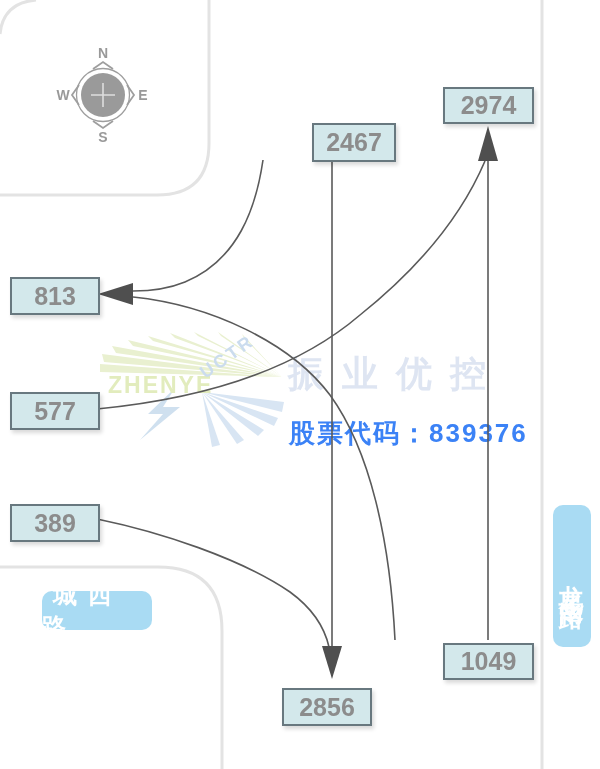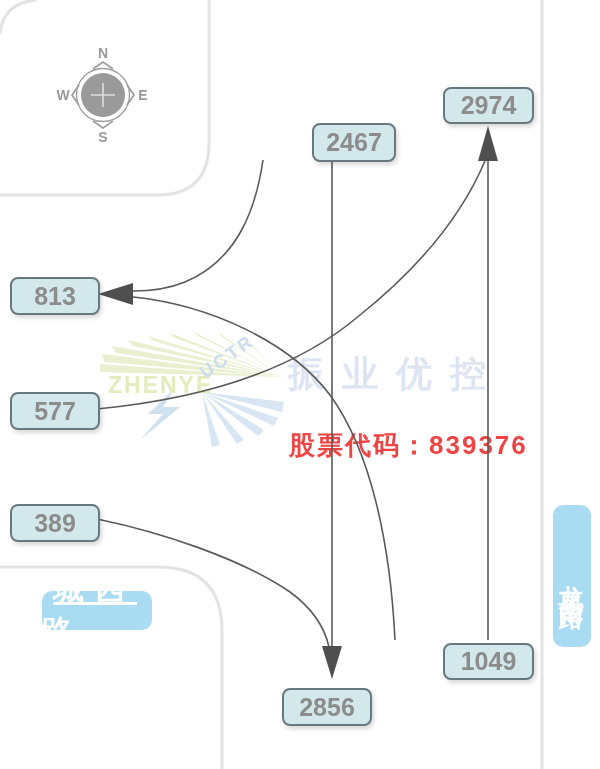--- a/index.html
+++ b/index.html
@@ -7,35 +7,35 @@
     position:relative;width:600px;height:769px;overflow:hidden;
     background:#ffffff;font-family:"Liberation Sans", sans-serif;
   }
   .layer{position:absolute;left:0;top:0;width:600px;height:769px;}
   #base-layer{z-index:1;}
   .wm-text{position:absolute;z-index:2;font-weight:bold;white-space:nowrap;}
   .wm-zhenye{left:96px;top:372px;font-size:23px;letter-spacing:2px;color:#e2ecbd;margin-left:12px;}
   .wm-uctr{left:196px;top:366px;font-size:18px;letter-spacing:3px;color:#cbdcee;
            transform:rotate(-35deg);transform-origin:left top;}
   .wm-cn{left:288px;top:350px;font-size:36px;letter-spacing:18px;color:#dee5f2;}
-  .wm-stock{left:289px;top:428px;font-size:26px;letter-spacing:2px;color:#ef4444;}
+  .wm-stock{left:289px;top:416px;font-size:26px;letter-spacing:2px;color:#3b82f6;}
   #flow-layer{z-index:3;}
   .vol{
     position:absolute;z-index:4;
-    background:#d3e8eb;border:2px solid #68787f;border-radius:8px;
+    background:#d3e8eb;border:2px solid #68787f;border-radius:0;
     box-shadow:2px 3px 4px rgba(0,0,0,0.15);
     display:flex;align-items:center;justify-content:center;
     font-weight:bold;font-size:25px;color:#8c8c8c;
   }
   .roadlab{
     position:absolute;z-index:4;background:#a9dbf3;color:#ffffff;
     font-weight:bold;border-radius:10px;
     display:flex;align-items:center;justify-content:center;
   }
-  .roadlab.h{letter-spacing:11px;text-indent:11px;font-size:31px;text-decoration:underline;}
+  .roadlab.h{letter-spacing:11px;text-indent:11px;font-size:24px;}
   .roadlab.v{writing-mode:vertical-rl;text-orientation:upright;
              letter-spacing:7px;font-size:25px;padding-top:4px;box-sizing:border-box;}
 </style>
 </head>
 <body>
 
 <div class="stage">
 
   <svg id="base-layer" class="layer" viewBox="0 0 600 769" xmlns="http://www.w3.org/2000/svg">
 

